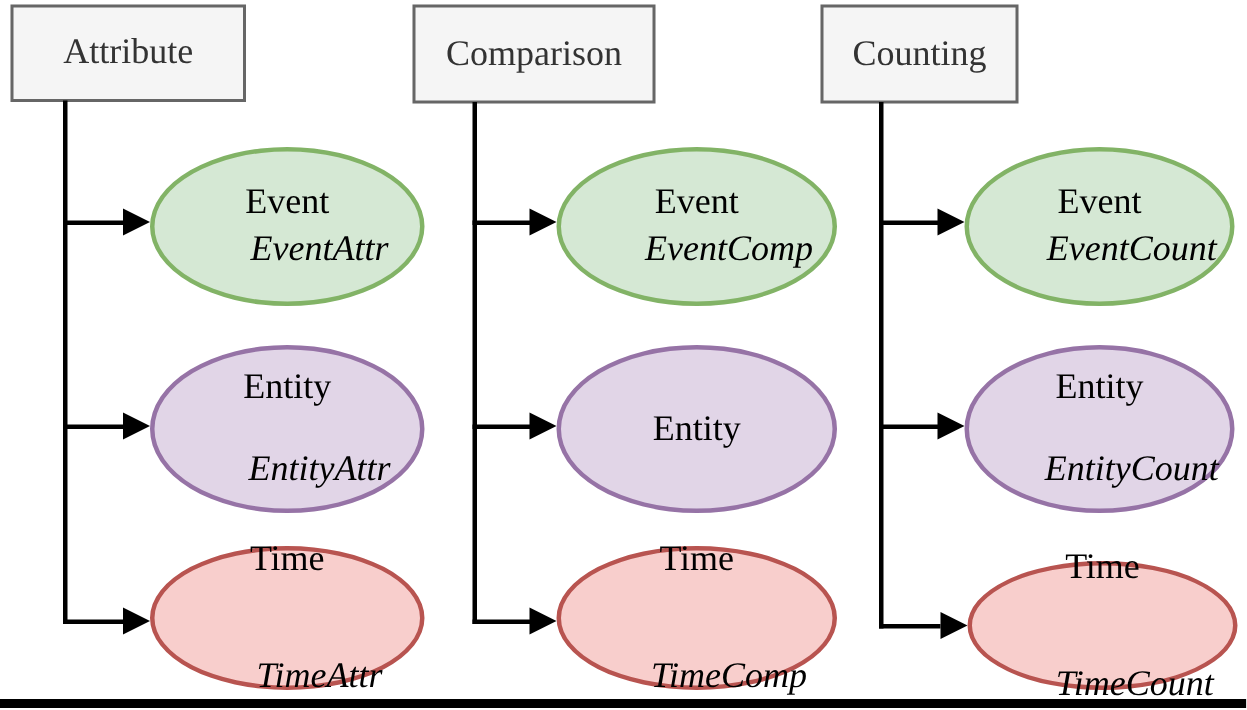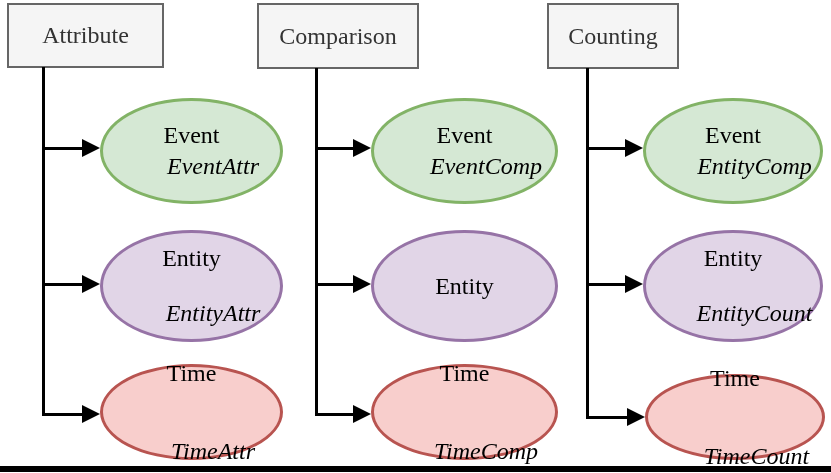--- a/index.html
+++ b/index.html
@@ -18,21 +18,21 @@
     box-sizing: border-box;
     background: var(--header-fill, #f5f5f5);
     border: 2.5px solid var(--header-stroke, #666666);
     display: flex;
     align-items: center;
     justify-content: center;
     font-size: 24px;
     color: var(--header-text, #333333);
   }
   .c0 .hbox { left: 7px;   top: 3px; width: 157px; height: 65px; text-align: right; }
-  .c1 .hbox { left: 257px; top: 3px; width: 162px; height: 66px; }
+  .c1 .hbox { left: 275px; top: 3px; width: 162px; height: 66px; }
   .c2 .hbox { left: 547px; top: 3px; width: 132px; height: 66px; }
 
   
   .vline { position: absolute; width: 3px; background: var(--line, #000000); }
   .c0 .vline { left: 41.5px;  top: 67px; height: 349px; }
   .c1 .vline { left: 314.5px; top: 68px; height: 348px; }
   .c2 .vline { left: 585.5px; top: 68px; height: 351px; }
 
   
   .shaft { position: absolute; height: 3px; background: var(--line, #000000); }
@@ -151,21 +151,21 @@
   <div class="col c2">
     <div class="hbox">
       <span>Counting</span>
     </div>
     <div class="vline"></div>
 
     <div class="shaft r0"></div>
     <div class="head r0"></div>
     <div class="node event r0">
       <div class="title">Event</div>
-      <div class="subtitle">EntityComp</div>
+      <div class="subtitle">EventCount</div>
     </div>
 
     <div class="shaft r1"></div>
     <div class="head r1"></div>
     <div class="node entity r1">
       <div class="title">Entity</div>
       <div class="subtitle">EntityCount</div>
     </div>
 
     <div class="shaft r2"></div>

